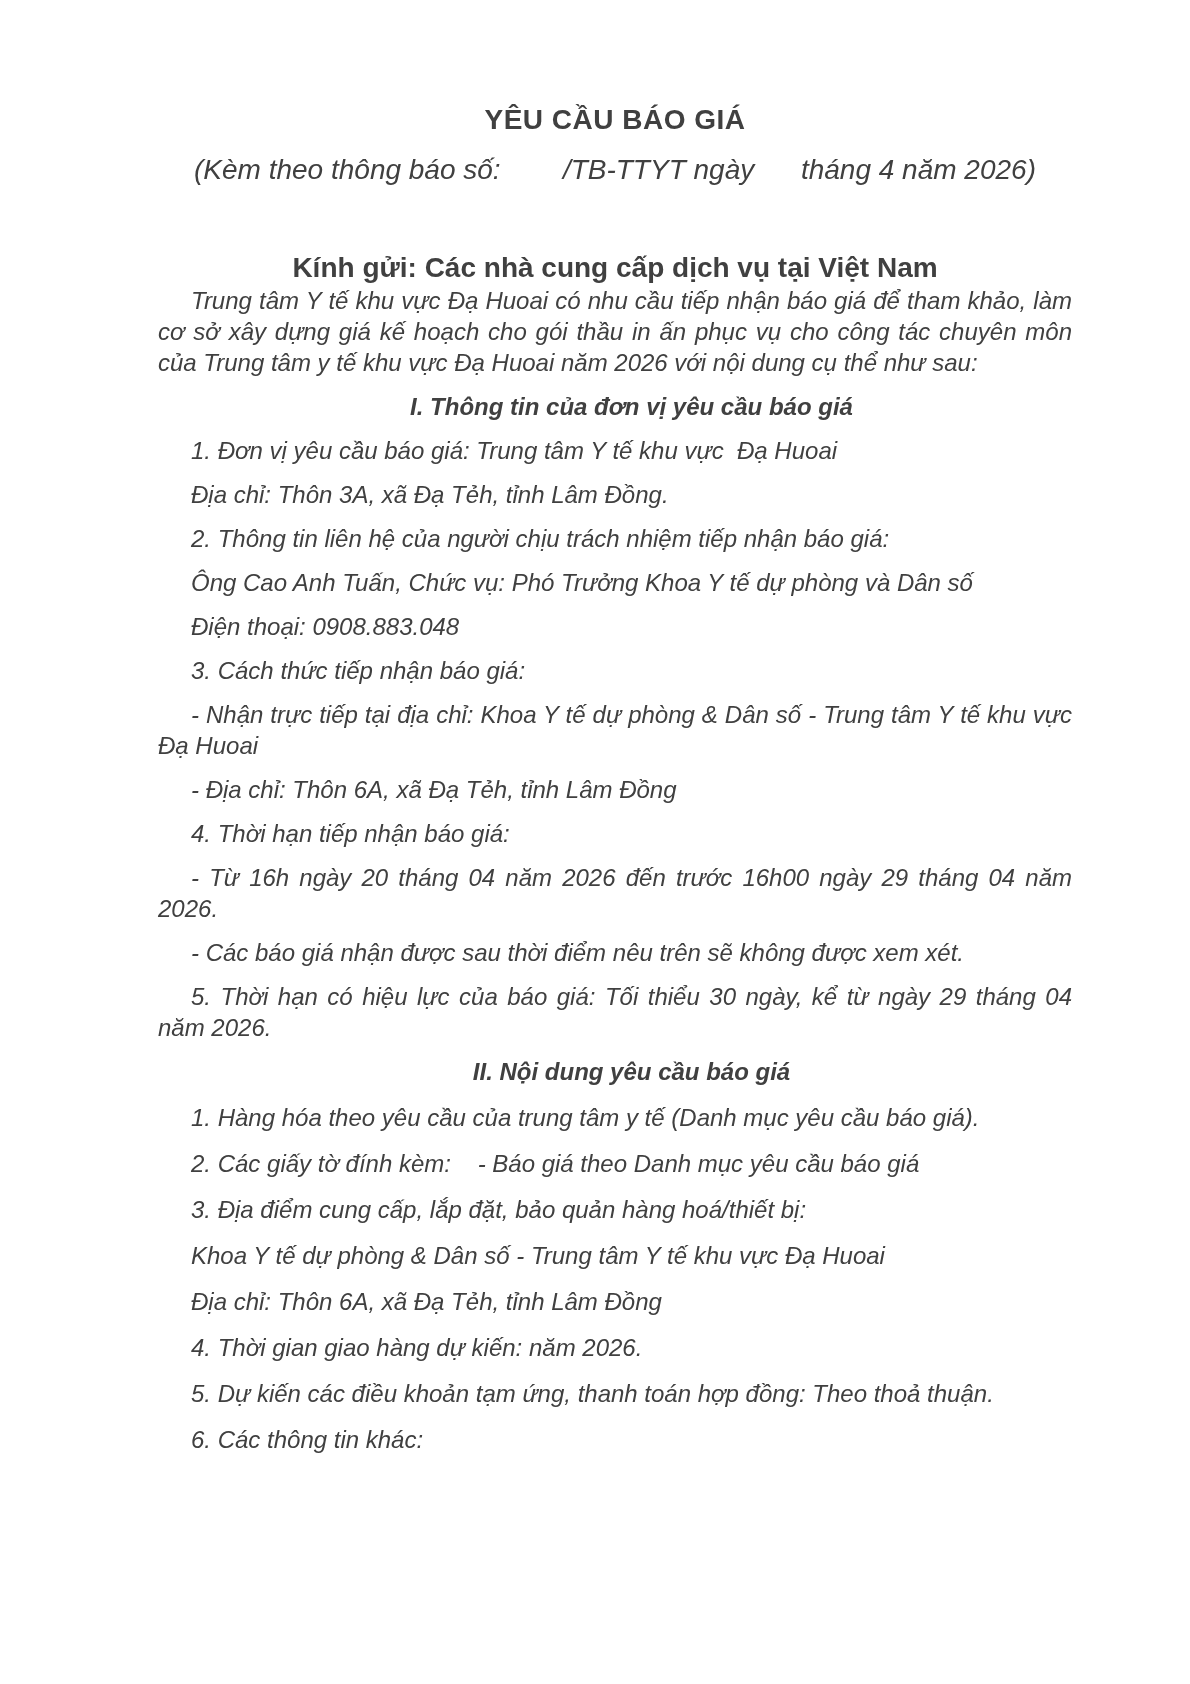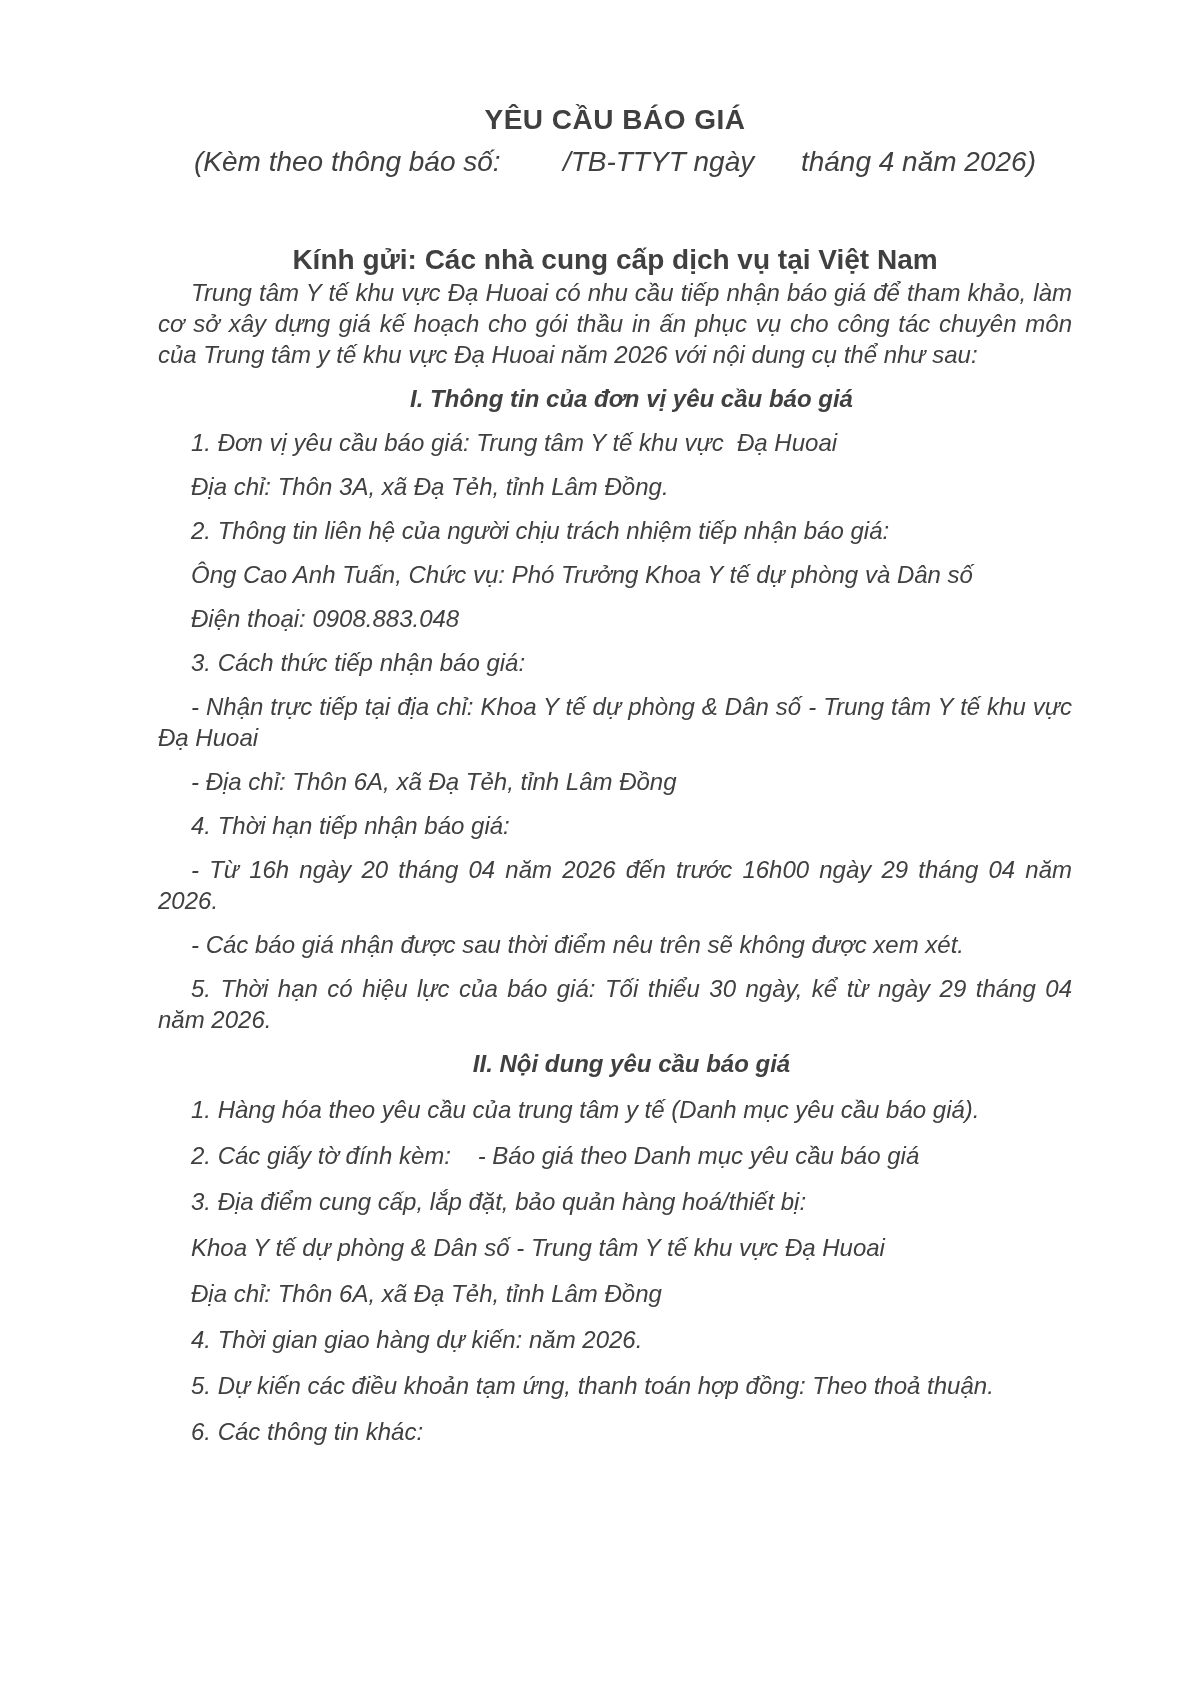--- a/index.html
+++ b/index.html
@@ -26,21 +26,21 @@
     font-size: 28px;
     line-height: 34px;
     font-weight: 700;
     letter-spacing: 0.5px;
   }
   .doc-subtitle {
     text-align: center;
     font-size: 28px;
     line-height: 34px;
     font-style: italic;
-    margin-top: 8px;
+    margin-top: 16px;
     white-space: pre-wrap;
   }
   .greeting {
     text-align: center;
     font-size: 28px;
     line-height: 34px;
     font-weight: 700;
     margin-top: 64px;
   }
   .body-text p {

